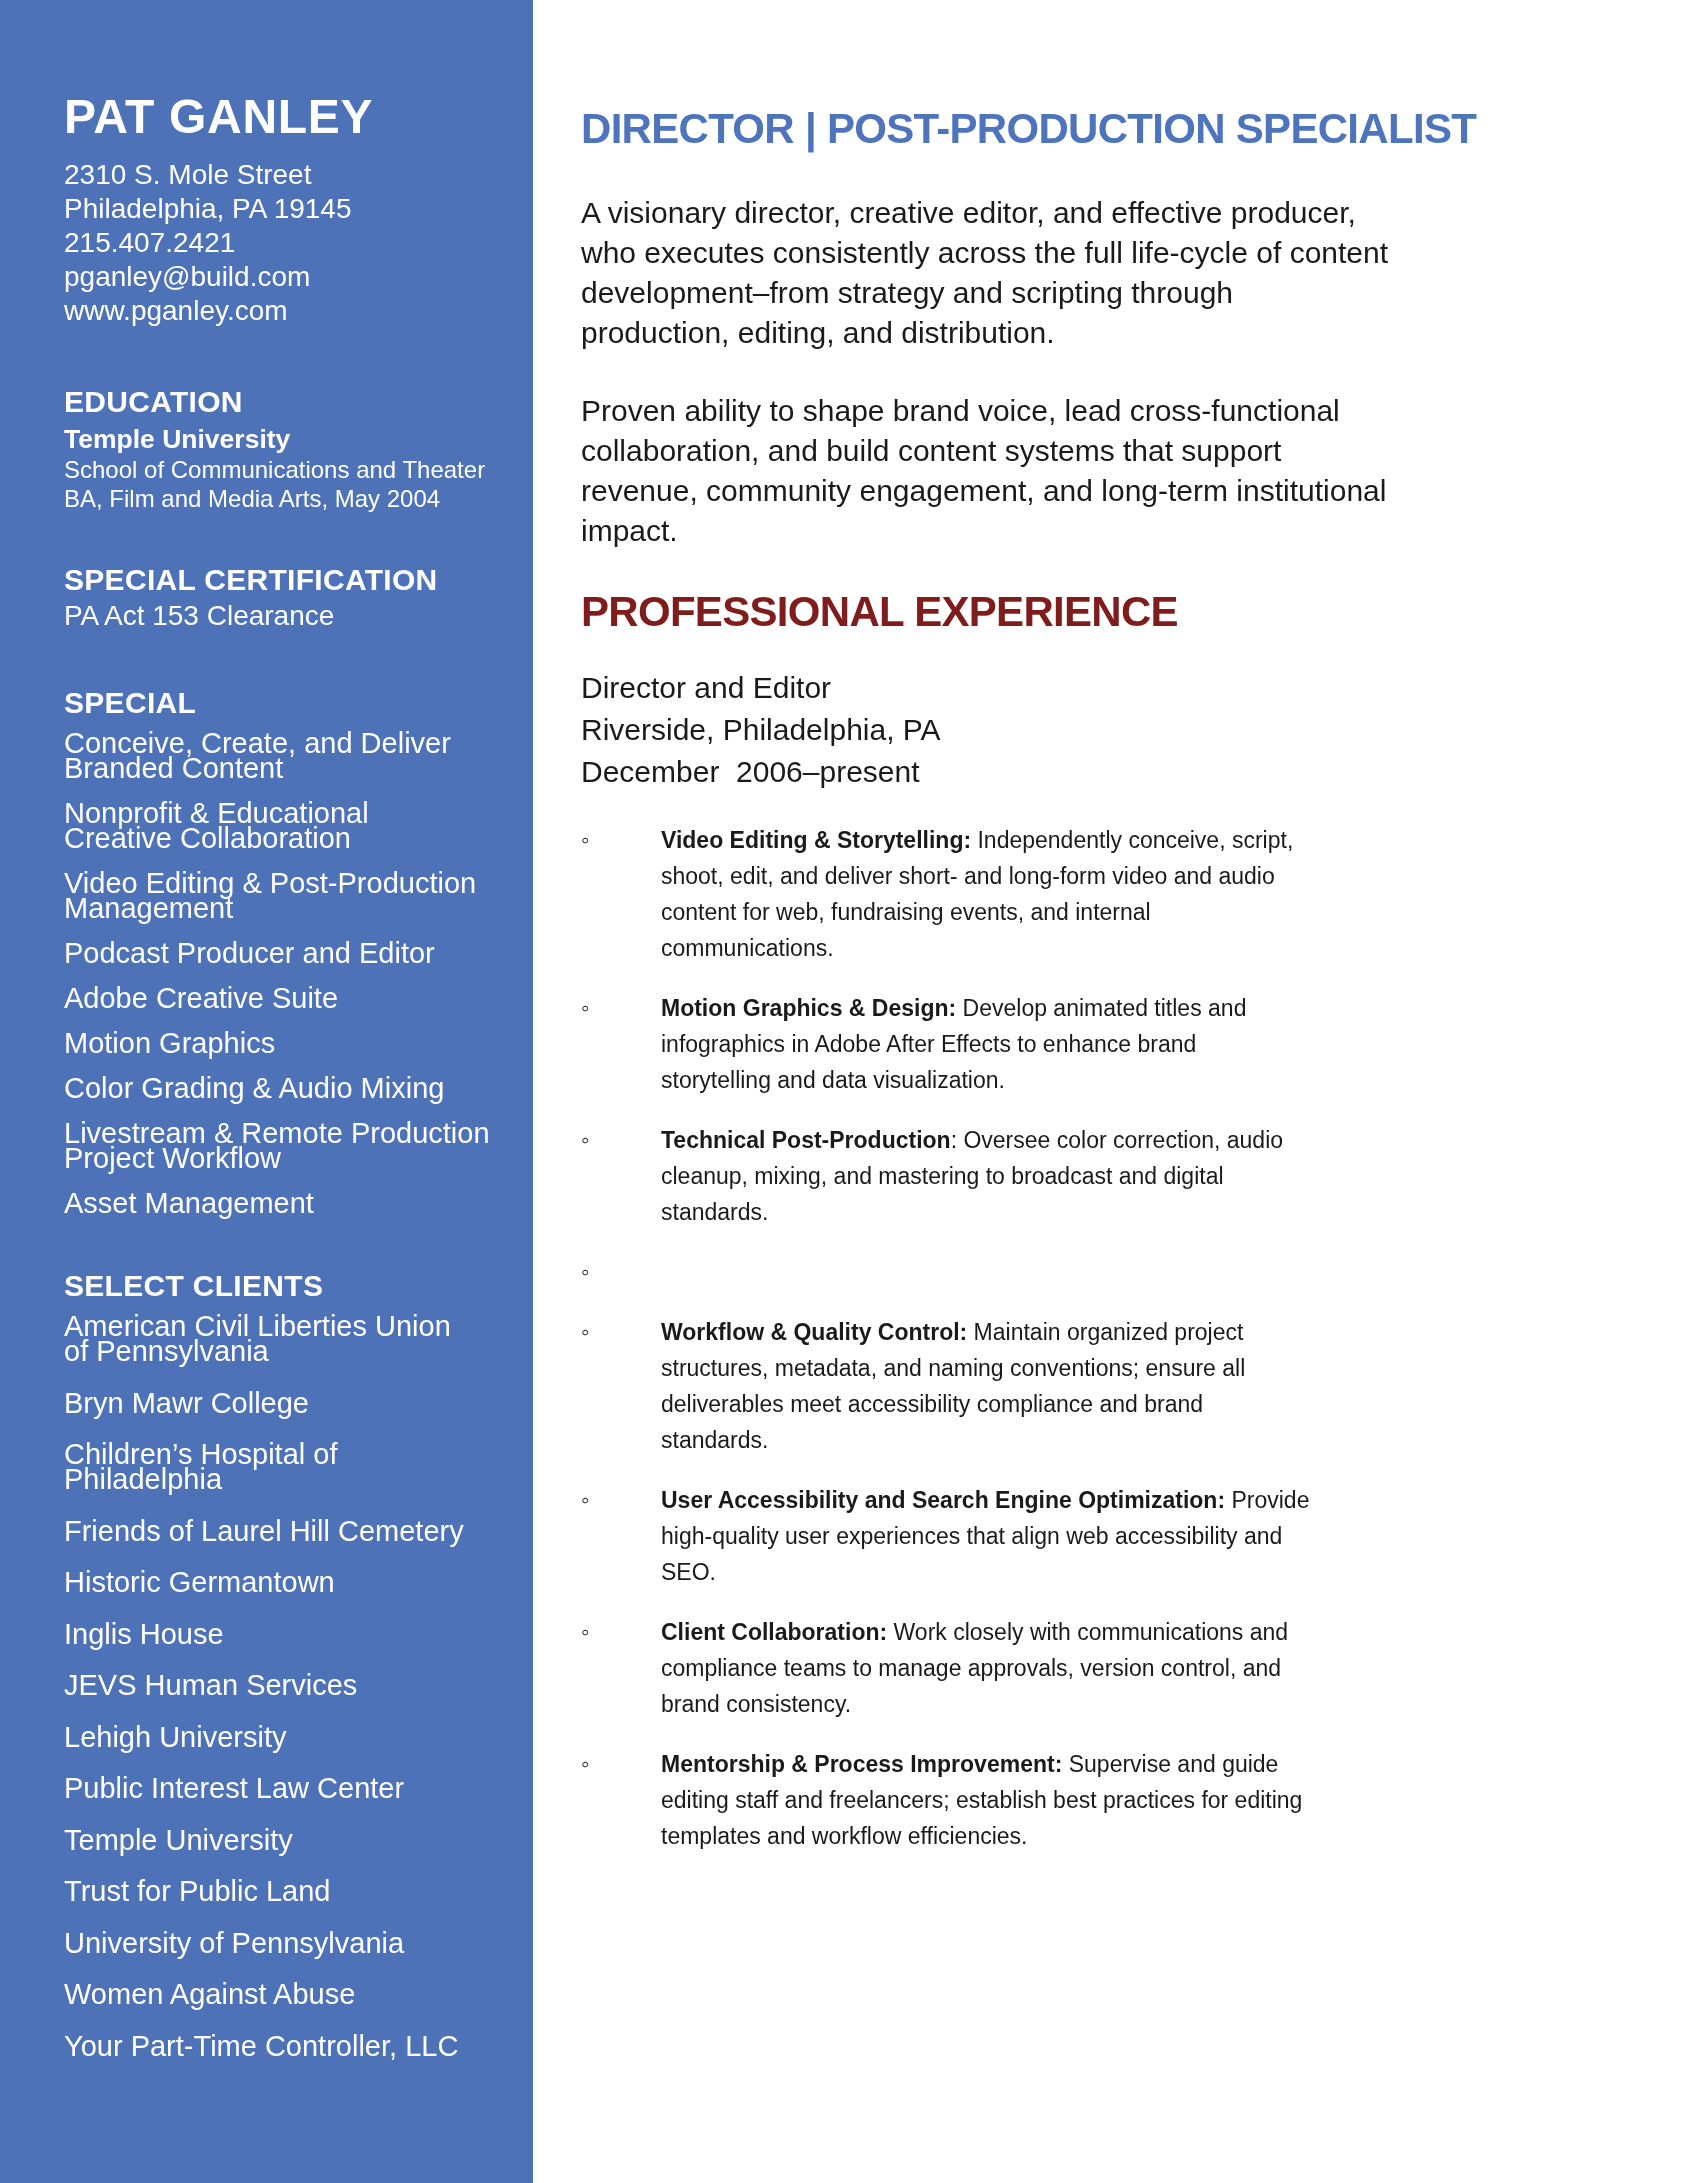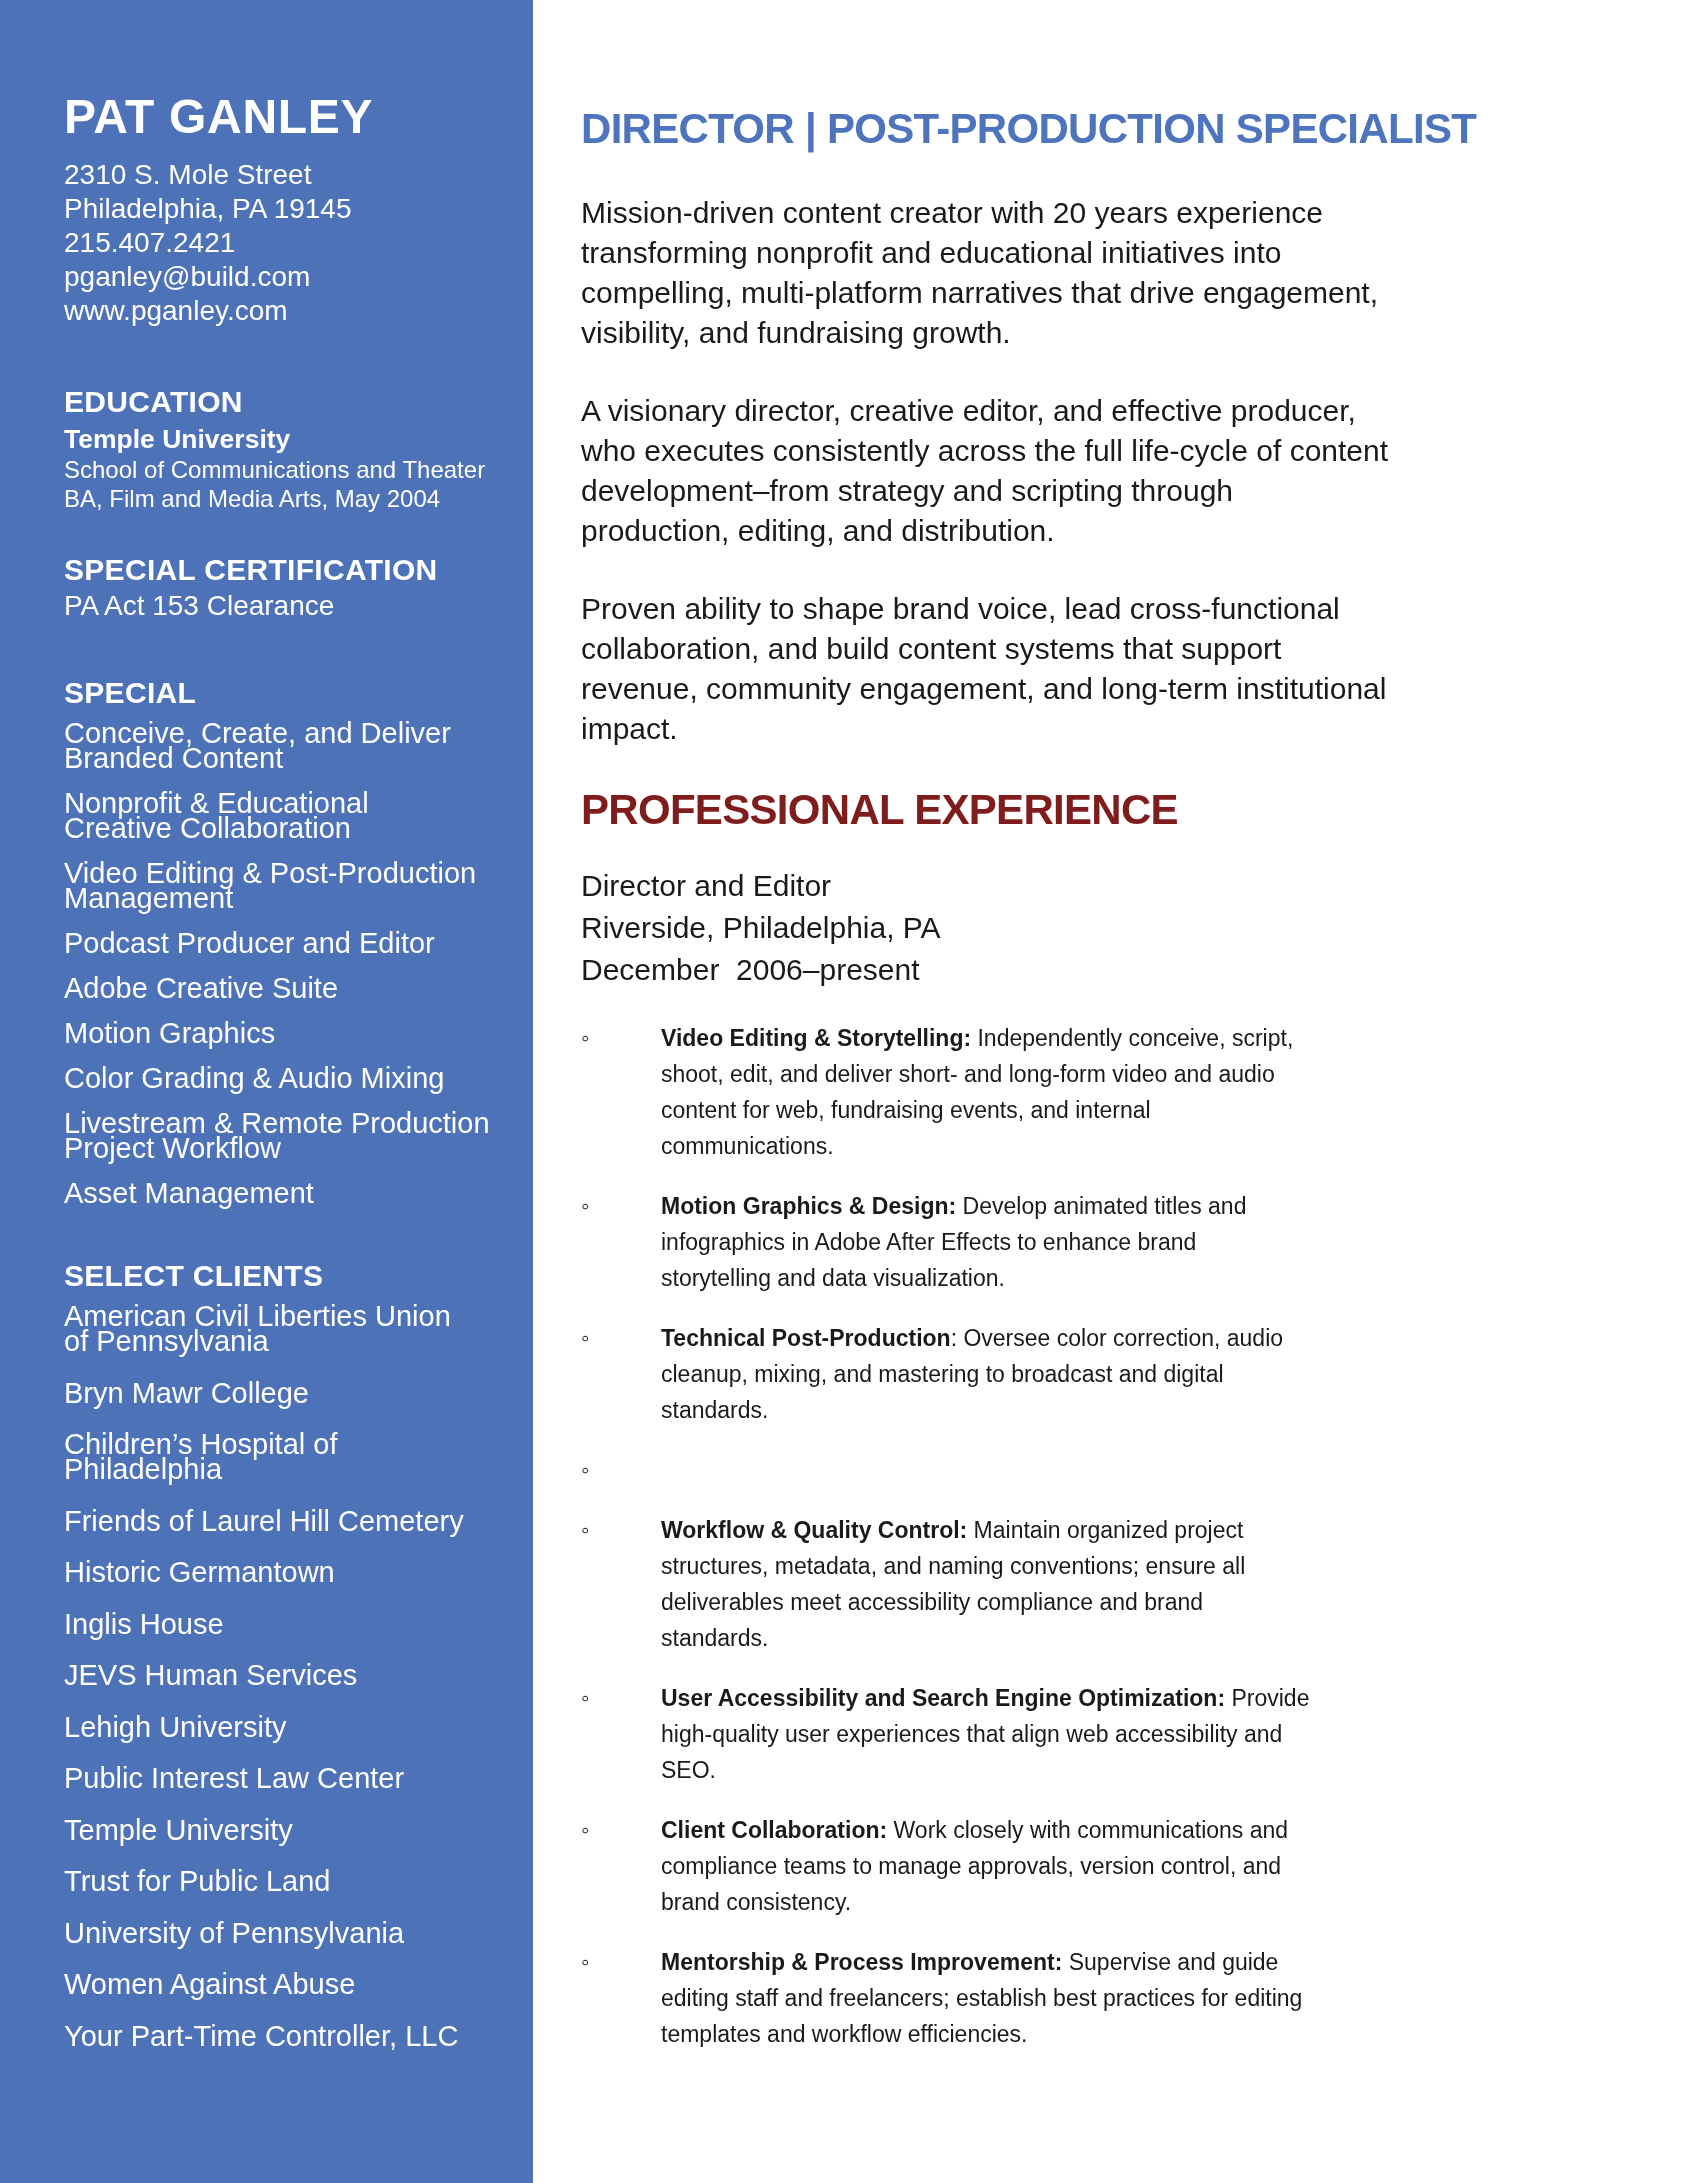--- a/index.html
+++ b/index.html
@@ -32,21 +32,21 @@
 
   .side-header {
     font-size: 30px;
     font-weight: bold;
     letter-spacing: 0.3px;
     line-height: 33px;
   }
   .edu-header  { margin-top: 57px; }
   .edu-school  { font-size: 26.5px; font-weight: bold; line-height: 32px; margin-top: 5.3px; }
   .edu-detail  { font-size: 24px; line-height: 29px; }
-  .cert-header { margin-top: 40px; }
+  .cert-header { margin-top: 50px; }
   .cert-item   { font-size: 28px; line-height: 32px; margin-top: 4px; }
   .skills-header { margin-top: 54px; margin-bottom: 12px; }
   .skill-item  { font-size: 29px; line-height: 25px; margin-bottom: 20px; white-space: pre-line; }
   .clients-header { margin-top: 53px; margin-bottom: 12px; }
   .client-item { font-size: 29px; line-height: 25px; margin-bottom: 26.5px; white-space: pre-line; }
 
   
   .main {
     position: absolute;
     left: 533px; top: 0; right: 0; bottom: 0;
@@ -178,24 +178,20 @@
 
         <div class="client-item">Your Part-Time Controller, LLC</div>
       </div>
   </aside>
 
   <main class="main">
     <h2 class="main-title" style="color: rgb(78, 116, 189);">DIRECTOR | POST-PRODUCTION SPECIALIST</h2>
 
     <div class="summary">
 
-        <p class="para">Mission-driven content creator with 20 years experience
-transforming nonprofit and educational initiatives into
-compelling, multi-platform narratives that drive engagement,
-visibility, and fundraising growth.</p>
 
         <p class="para">A visionary director, creative editor, and effective producer,
 who executes consistently across the full life-cycle of content
 development–from strategy and scripting through
 production, editing, and distribution.</p>
 
         <p class="para">Proven ability to shape brand voice, lead cross-functional
 collaboration, and build content systems that support
 revenue, community engagement, and long-term institutional
 impact.</p>

